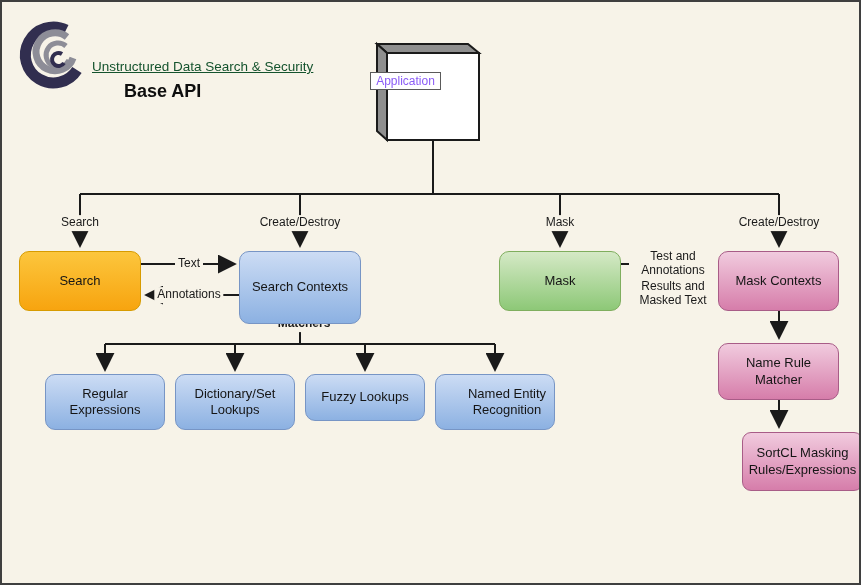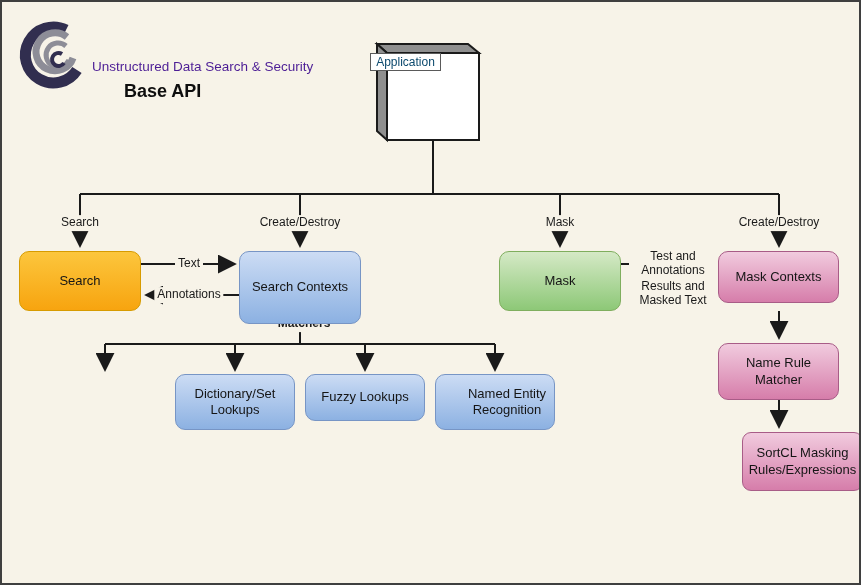--- a/index.html
+++ b/index.html
@@ -7,21 +7,21 @@
     position:relative;width:861px;height:585px;box-sizing:border-box;
     background:#f7f3e8;border:2px solid #3f3f3f;overflow:hidden;
   }
   .overlay{position:absolute;left:0;top:0;width:861px;height:585px;}
   .brand{
     position:absolute;left:88px;top:26px;font-size:30px;font-weight:600;
     color:#141414;letter-spacing:.3px;white-space:nowrap;
   }
   .tagline{
     position:absolute;left:90px;top:57px;font-size:13.5px;font-weight:500;
-    color:#4c1d95;white-space:nowrap;
+    color:#14532d;white-space:nowrap;text-decoration:underline;
   }
   .subtitle{
     position:absolute;left:122px;top:79px;font-size:18px;font-weight:700;color:#0e0e0e;
   }
   .logo{position:absolute;left:12px;top:14px;}
   .node{
     position:absolute;border-radius:10px;display:flex;align-items:center;justify-content:center;
     text-align:center;font-size:13px;color:#151515;padding:3px 6px;box-sizing:border-box;
     line-height:1.25;
   }
@@ -29,22 +29,22 @@
   .node.blue{background:linear-gradient(#ccdcf4,#8cb1e2);border:1px solid #7795c5;}
   .node.green{background:linear-gradient(#d5e9c6,#8dc877);border:1px solid #7fae5e;}
   .node.pink{background:linear-gradient(#f1cbde,#d67daa);border:1px solid #a85c87;}
   .edge-label{
     position:absolute;transform:translate(-50%,-50%);background:#f7f3e8;
     font-size:12px;color:#1a1a1a;text-align:center;line-height:1.15;
     padding:1px 3px;white-space:nowrap;
   }
   .edge-label.wrap{white-space:normal;}
   .app-label{
-    position:absolute;left:368px;top:51px;width:69px;height:16px;
-    background:#ffffff;border:1px solid #5a5a5a;font-size:12px;color:#0c4a6e;
+    position:absolute;left:368px;top:70px;width:69px;height:16px;
+    background:#ffffff;border:1px solid #5a5a5a;font-size:12px;color:#8b5cf6;
     display:flex;align-items:center;justify-content:center;
   }
 </style>
 </head>
 <body>
 
 <div class="canvas">
 
   <svg class="overlay" width="861" height="585" viewBox="0 0 861 585">
     <defs>
@@ -101,22 +101,23 @@
   <div class="edge-label" style="left:777px;top:221px;">Create/Destroy</div>
   <div class="edge-label" style="left:187px;top:262px;">Text</div>
   <div class="edge-label" style="left:187px;top:293px;">Annotations</div>
   <div class="edge-label wrap" style="left:671px;top:292px;width:90px;">Results and Masked Text</div>
   <div class="edge-label wrap" style="left:671px;top:262px;width:82px;">Test and Annotations</div>
   <div class="edge-label" style="left:302px;top:322px;font-weight:bold;">Matchers</div>
 
   <div class="node orange" style="left:17px;top:249px;width:122px;height:60px;">Search</div>
   <div class="node blue" style="left:237px;top:249px;width:122px;height:73px;">Search Contexts</div>
   <div class="node green" style="left:497px;top:249px;width:122px;height:60px;">Mask</div>
-  <div class="node pink" style="left:716px;top:249px;width:121px;height:52px;">Mask Contexts</div>
+  <div class="node pink" style="left:716px;top:249px;width:121px;height:60px;">Mask Contexts</div>
 
+  <div class="node blue" style="left:43px;top:372px;width:120px;height:56px;">Regular Expressions</div>
   <div class="node blue" style="left:173px;top:372px;width:120px;height:56px;">Dictionary/Set Lookups</div>
   <div class="node blue" style="left:303px;top:372px;width:120px;height:47px;">Fuzzy Lookups</div>
   <div class="node blue" style="left:433px;top:372px;width:120px;height:56px;padding-left:30px;">Named Entity Recognition</div>
 
   <div class="node pink" style="left:716px;top:341px;width:121px;height:57px;">Name Rule Matcher</div>
   <div class="node pink" style="left:740px;top:430px;width:121px;height:59px;border-radius:9px;">SortCL Masking Rules/Expressions</div>
 
 </div>
 
 </body></html>

